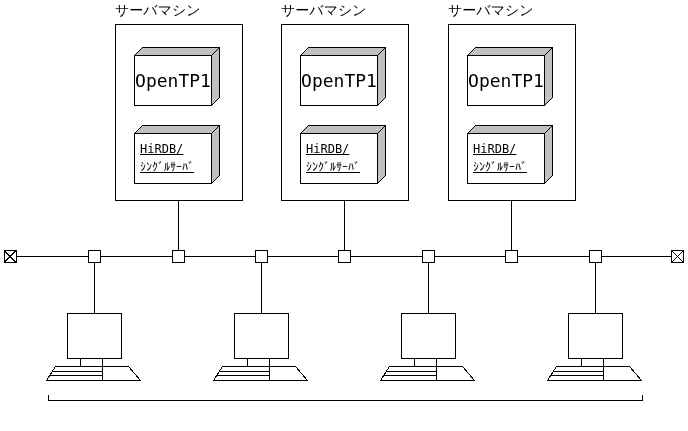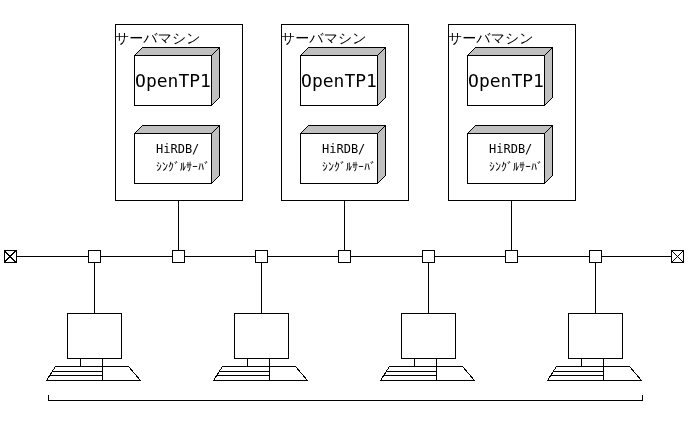--- a/index.html
+++ b/index.html
@@ -19,49 +19,49 @@
     width: 127px;
     height: 176px;
   }
   .server-label {
     position: absolute;
     left: 0;
     top: -21px;
     font-size: 14px;
     line-height: 14px;
     white-space: nowrap;
-    margin-top: 28px;
   }
   .tp1-text {
     position: absolute;
     left: 19px;
     top: 31px;
     width: 78px;
     height: 50px;
     display: flex;
     align-items: center;
     justify-content: center;
     font-family: "DejaVu Sans Mono", monospace;
     font-size: 18px;
   }
   .db-text {
     position: absolute;
     left: 19px;
     top: 109px;
     width: 78px;
     height: 50px;
     box-sizing: border-box;
-    padding-left: 22px;
+    padding-left: 6px;
     display: flex;
     flex-direction: column;
     justify-content: center;
     font-family: "DejaVu Sans Mono", monospace;
     font-size: 12px;
     line-height: 18px;
     white-space: nowrap;
+    text-decoration: underline;
   }
   .clients-label {
     position: absolute;
     left: 48px;
     top: 407px;
     width: 595px;
     text-align: center;
     font-size: 15px;
     line-height: 16px;
   }

